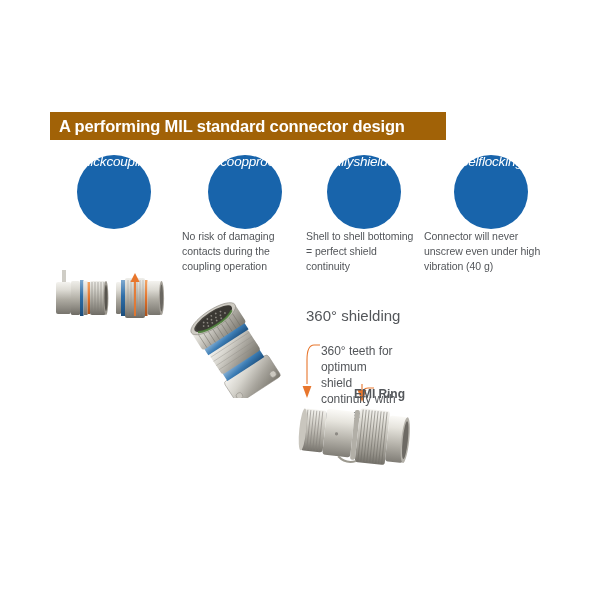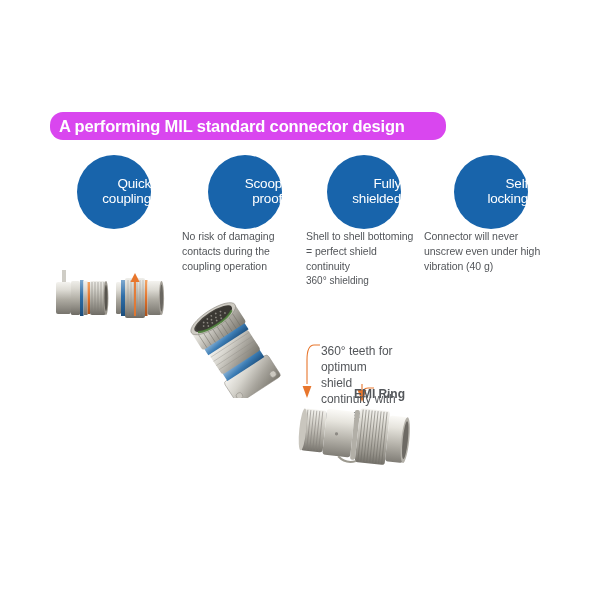--- a/index.html
+++ b/index.html
@@ -25,24 +25,23 @@
     background: #ffffff;
   }
 
   
   .title-bar {
     position: absolute;
     left: 50px;
     top: 112px;
     width: 396px;
     height: 28px;
-    background: #d946ef;
+    background: #a16207;
     display: flex;
     align-items: center;
-    border-radius: 13px;
   }
   .title-text {
     color: #ffffff;
     font-size: 16.5px;
     font-weight: bold;
     letter-spacing: -0.15px;
     padding-left: 9px;
     white-space: nowrap;
   }
 
@@ -55,26 +54,27 @@
   .col-2 { left: 182px; width: 126px; }
   .col-3 { left: 306px; width: 116px; }
   .col-4 { left: 424px; width: 134px; }
 
   .badge {
     width: 74px;
     height: 74px;
     border-radius: 50%;
     background: #1864ab;
     display: flex;
-    flex-direction: column;
-    align-items: flex-end;
+    flex-direction: row;
+    align-items: flex-start;
     justify-content: center;
     margin: 0 auto;
     color: #ffffff;
     line-height: 1.08;
+    font-style: italic;
   }
   .badge-line {
     font-size: 13.5px;
     font-weight: normal;
     letter-spacing: -0.2px;
     text-align: center;
     white-space: nowrap;
   }
 
   .body-text {
@@ -85,22 +85,22 @@
   }
   .col-1 .body-text { text-align: center; margin-top: 20px; }
 
   .frac {
     font-size: 7.5px;
     vertical-align: 0.32em;
     letter-spacing: 0;
   }
 
   .sub-note {
-    margin-top: 0;
-    font-size: 10px;
+    margin-top: 31px;
+    font-size: 15px;
     color: #53565a;
     line-height: 1.4;
   }
 
   
   .callout {
     position: absolute;
     font-size: 12px;
     line-height: 1.33;
     color: #53565a;

